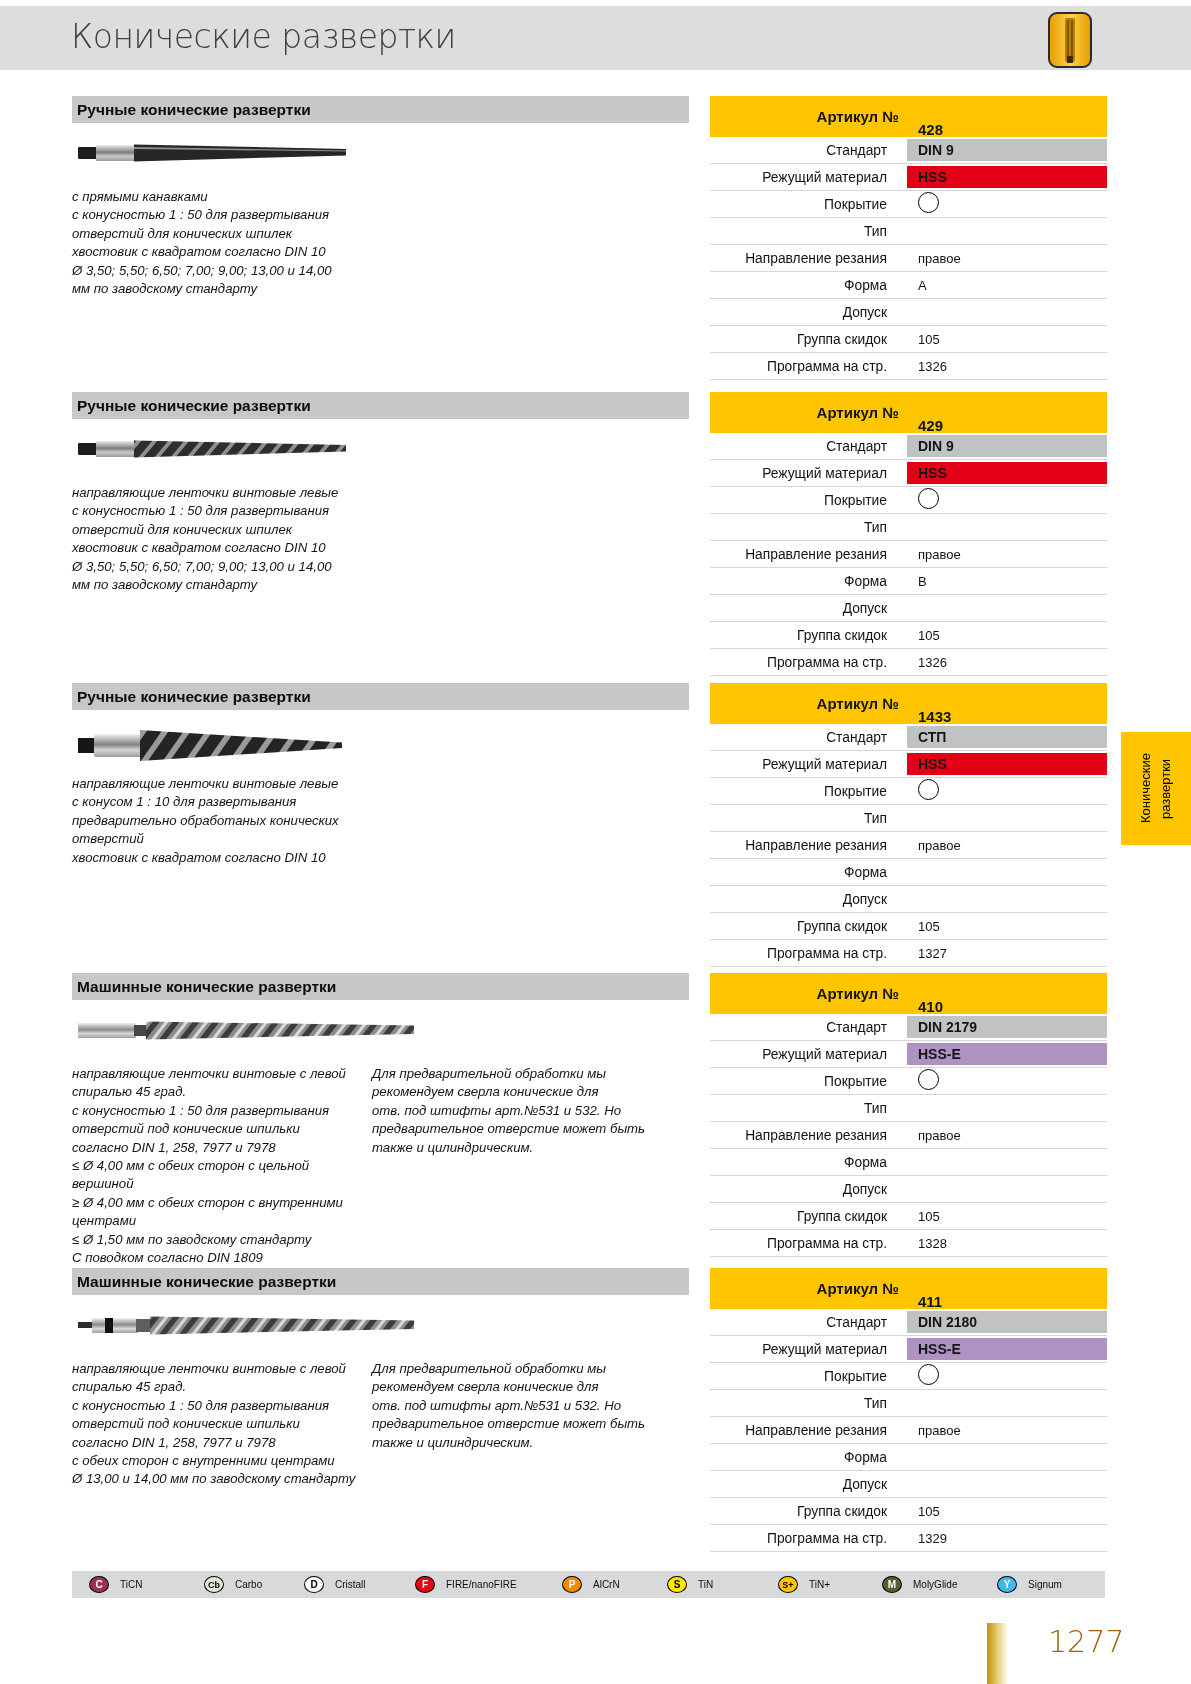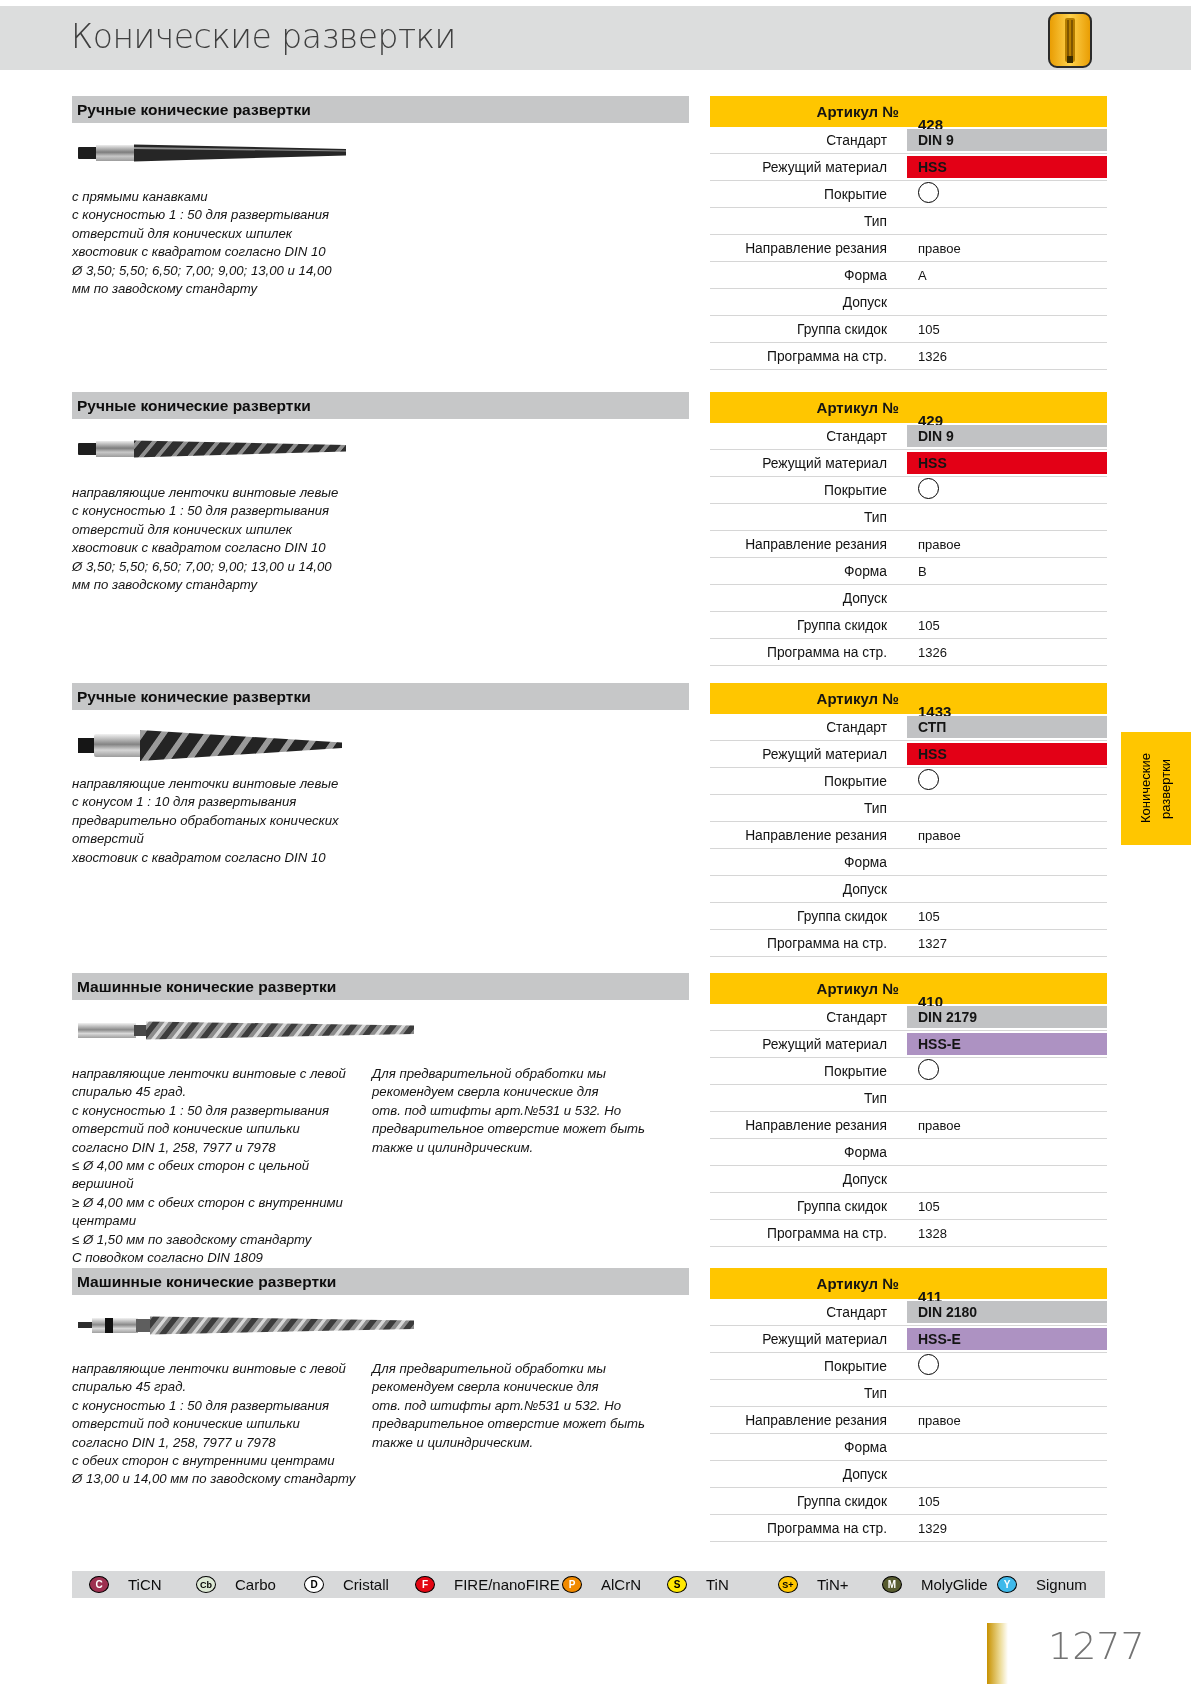--- a/index.html
+++ b/index.html
@@ -17,43 +17,43 @@
   .sec-title{width:617px;height:27px;background:#c6c7c8;display:flex;align-items:center;
         padding-left:5px;box-sizing:border-box;font-weight:bold;font-size:15.5px;color:#0d0d0d;}
   .sec-img{margin-top:15px;height:50px;position:relative;}
   .sec-img svg{position:absolute;left:6px;top:0;}
   .sec-body{display:flex;width:632px;font-style:italic;}
   .desc{width:300px;font-size:13.2px;line-height:18.4px;white-space:pre-line;}
   .note{width:285px;margin-left:0;font-size:13.2px;line-height:18.4px;white-space:pre-line;}
 
   
   .table{position:absolute;top:0;right:0;width:397px;}
-  .art-bar{height:31px;background:#ffc600;display:flex;align-items:center;}
+  .art-bar{height:41px;background:#ffc600;display:flex;align-items:center;}
   .art-label{flex:0 0 197px;text-align:right;font-weight:bold;font-size:15px;box-sizing:border-box;padding-right:8px;}
   .art-val{padding-left:11px;font-weight:bold;font-size:15px;margin-top:26px;}
   .row{display:flex;align-items:center;height:26px;border-bottom:1px solid #d6d6d6;}
   .rlabel{flex:0 0 197px;text-align:right;font-size:13.8px;box-sizing:border-box;padding-right:20px;color:#121212;}
   .rval{padding-left:11px;font-size:13px;text-align:right;}
   .vbox{flex:0 0 200px;height:22px;display:flex;align-items:center;padding-left:11px;
         box-sizing:border-box;font-weight:bold;font-size:14px;}
   .vbox.gray{background:#c1c2c4;}
   .circle{width:19px;height:19px;border:1.6px solid #000;border-radius:50%;display:inline-block;margin-left:0;}
 
   
   .legend{position:absolute;left:72px;top:1571px;width:1033px;height:27px;background:#d8d9da;}
   .leg-item{position:absolute;top:0;height:27px;display:flex;align-items:center;}
   .leg-icon{width:20px;height:17px;border:1.4px solid #000;border-radius:50%;display:flex;
         align-items:center;justify-content:center;font-weight:bold;font-size:10px;box-sizing:border-box;}
-  .leg-label{margin-left:19px;font-size:15px;color:#0d0d0d;}
+  .leg-label{margin-left:11px;font-size:10px;color:#0d0d0d;}
 
   
   .gold-bar{position:absolute;left:987px;top:1623px;width:21px;height:61px;
         background:linear-gradient(to right,#c79100,#eede9e 65%,#ffffff);}
   .page-number{position:absolute;left:1048px;top:1624px;width:70px;text-align:left;
-        font-family:"DejaVu Sans",sans-serif;font-weight:200;font-size:38px;color:#737373;}
+        font-family:"DejaVu Sans",sans-serif;font-weight:200;font-size:30px;color:#a16207;}
 
   
   .side-tab{position:absolute;left:1121px;top:732px;width:70px;height:113px;background:#ffc600;
         display:flex;align-items:center;justify-content:center;}
   .side-tab span{writing-mode:vertical-rl;transform:rotate(180deg);font-size:13px;line-height:1.55;
         color:#000;text-align:center;white-space:normal;}
 </style>
 </head>
 <body>
 
@@ -461,21 +461,21 @@
           <div class="rval">1329</div>
         </div>
     </div>
   </div>
 
   <div class="legend">
     <div class="leg-item" style="left:17px">
         <span class="leg-icon" style="background:#9d3050;color:#ffffff">C</span>
         <span class="leg-label">TiCN</span>
       </div>
-    <div class="leg-item" style="left:124px">
+    <div class="leg-item" style="left:132px">
         <span class="leg-icon" style="background:#dce8d4;color:#000000;font-size:9px">Cb</span>
         <span class="leg-label">Carbo</span>
       </div>
     <div class="leg-item" style="left:232px">
         <span class="leg-icon" style="background:#ffffff;color:#000000">D</span>
         <span class="leg-label">Cristall</span>
       </div>
     <div class="leg-item" style="left:343px">
         <span class="leg-icon" style="background:#e30613;color:#ffffff">F</span>
         <span class="leg-label">FIRE/nanoFIRE</span>

